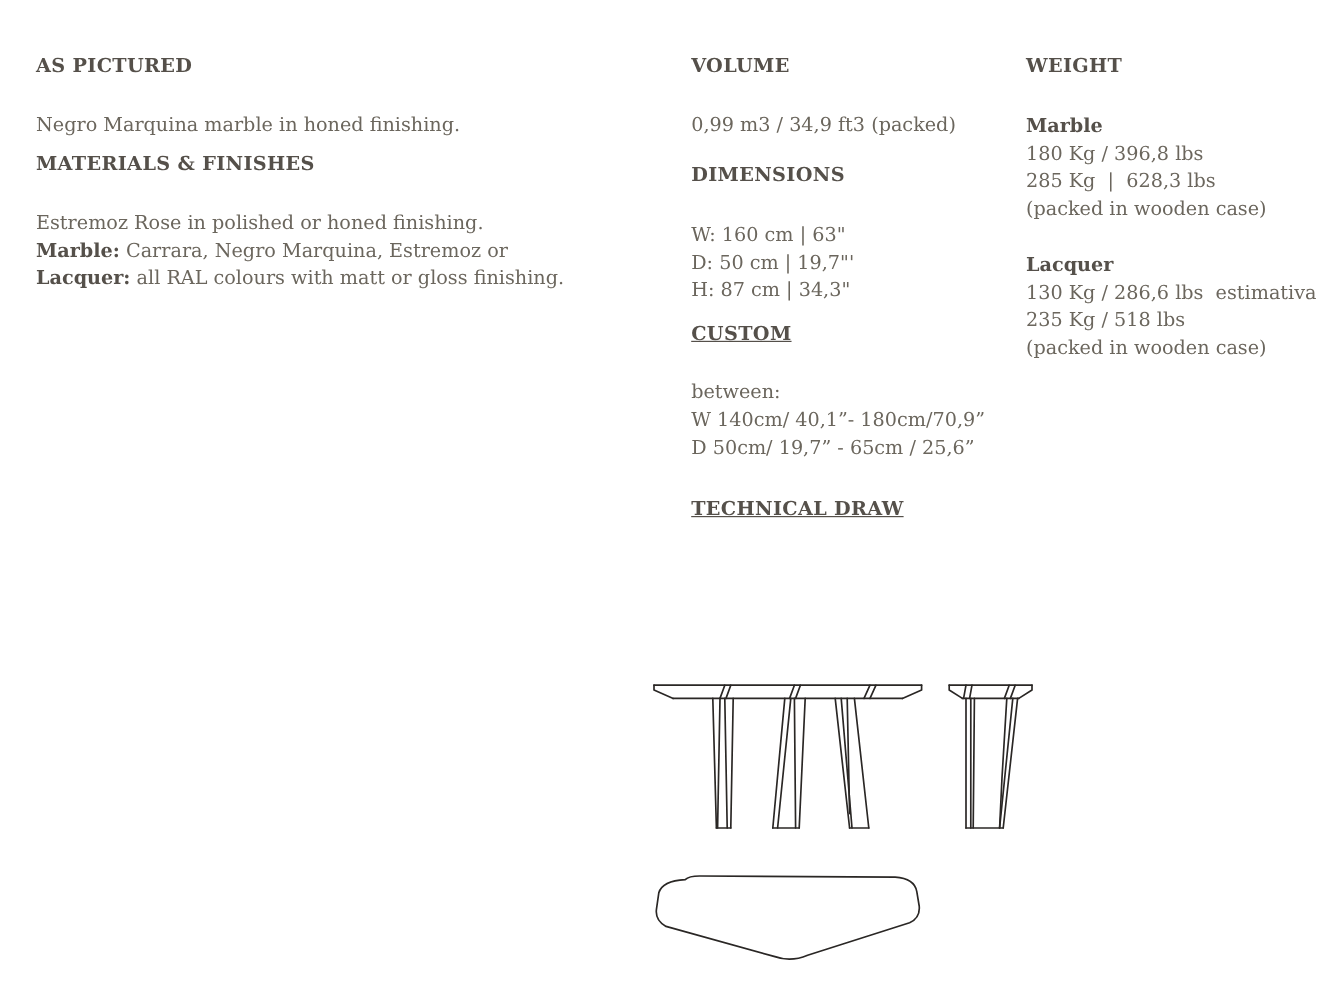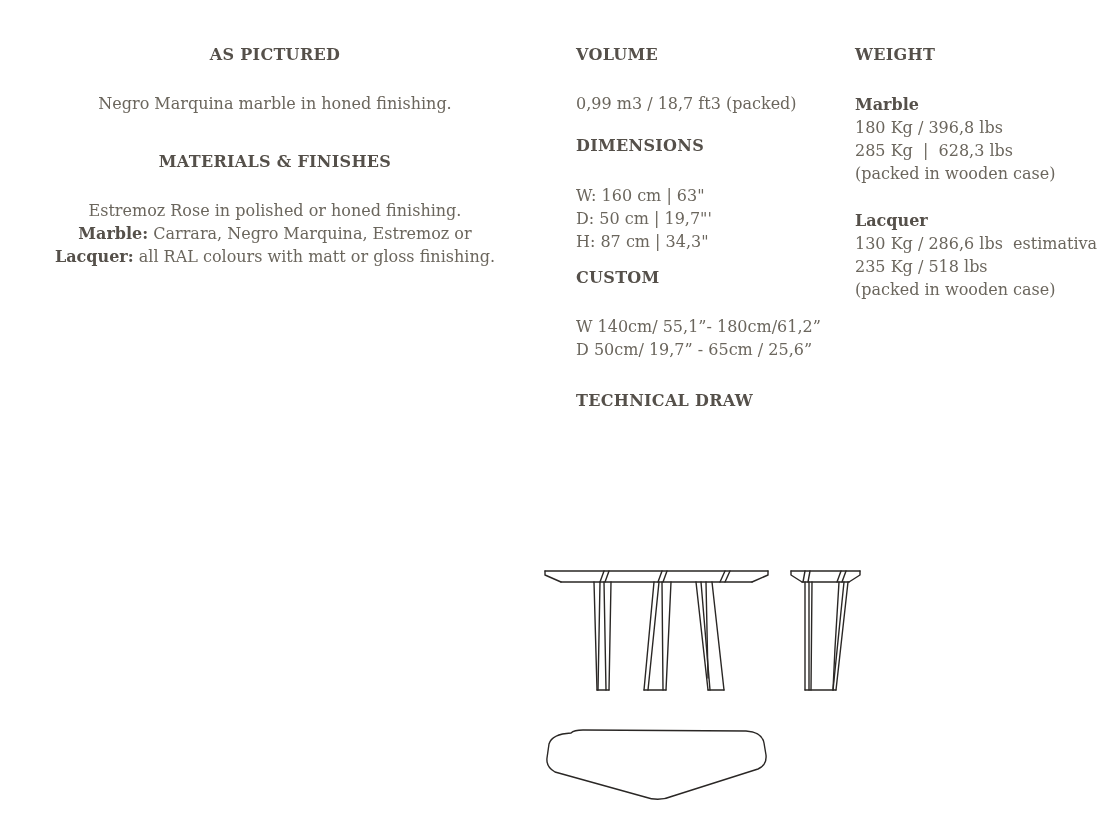--- a/index.html
+++ b/index.html
@@ -12,21 +12,21 @@
     position: relative;
     width: 1105px;
     height: 820px;
     background: #ffffff;
     overflow: hidden;
   }
   .col {
     position: absolute;
     top: 46px;
   }
-  .col-left   { left: 30px;  width: 490px; text-align: center; }
+  .col-left   { left: 30px;  width: 490px; }
   .col-middle { left: 576px; width: 340px; }
   .col-right  { left: 855px; width: 260px; }
 
   .hd {
     margin: 0;
     font-size: 16px;
     line-height: 17px;
     font-weight: bold;
     letter-spacing: 0.3px;
     color: #55504a;
@@ -43,24 +43,24 @@
     color: #55504a;
   }
   .blabel {
     font-size: 16px;
     line-height: 23px;
     white-space: pre;
   }
   
   .mt-29 { margin-top: 29px; }
   .mt-30 { margin-top: 30px; }
-  .mt-23 { margin-top: 38px; }
+  .mt-23 { margin-top: 13px; }
   .mt-46 { margin-top: 22px; }
-  .mt-16 { margin-top: 16px; }
-  .mt-31 { margin-top: 31px; }
+  .mt-16 { margin-top: 16px; text-decoration: underline; }
+  .mt-31 { margin-top: 31px; text-decoration: underline; }
   .mt-24 { margin-top: 24px; }
 
   .drawing {
     position: absolute;
   }
   .drawing svg {
     display: block;
   }
   .drawing path, .drawing line, .drawing polyline {
     fill: none;
@@ -84,32 +84,33 @@
     <h3 class="hd mt-23">MATERIALS &amp; FINISHES</h3>
     <div class="mt-29">
       <div class="tline"><b></b><span>Estremoz Rose in polished or honed finishing.</span></div>
       <div class="tline"><b>Marble:</b><span> Carrara, Negro Marquina, Estremoz or</span></div>
       <div class="tline"><b>Lacquer:</b><span> all RAL colours with matt or gloss finishing.</span></div>
     </div>
   </section>
 
   <section class="col col-middle">
     <h3 class="hd">VOLUME</h3>
-    <div class="tline mt-29">0,99 m3 / 18,7 ft3 (packed)</div>
+    <div class="tline mt-29">0,99 m3 / 34,9 ft3 (packed)</div>
 
     <h3 class="hd mt-46">DIMENSIONS</h3>
     <div class="mt-30">
       <div class="tline">W: 160 cm | 63"</div>
       <div class="tline">D: 50 cm | 19,7"'</div>
       <div class="tline">H: 87 cm | 34,3"</div>
     </div>
 
     <h3 class="hd mt-16">CUSTOM</h3>
     <div class="mt-29">
-      <div class="tline">W 140cm/ 55,1”- 180cm/61,2”</div>
+      <div class="tline">between:</div>
+      <div class="tline">W 140cm/ 40,1”- 180cm/70,9”</div>
       <div class="tline">D 50cm/ 19,7” - 65cm / 25,6”</div>
     </div>
 
     <h3 class="hd mt-31">TECHNICAL DRAW</h3>
   </section>
 
   <section class="col col-right">
     <h3 class="hd">WEIGHT</h3>
 
     <div class="mt-30">

